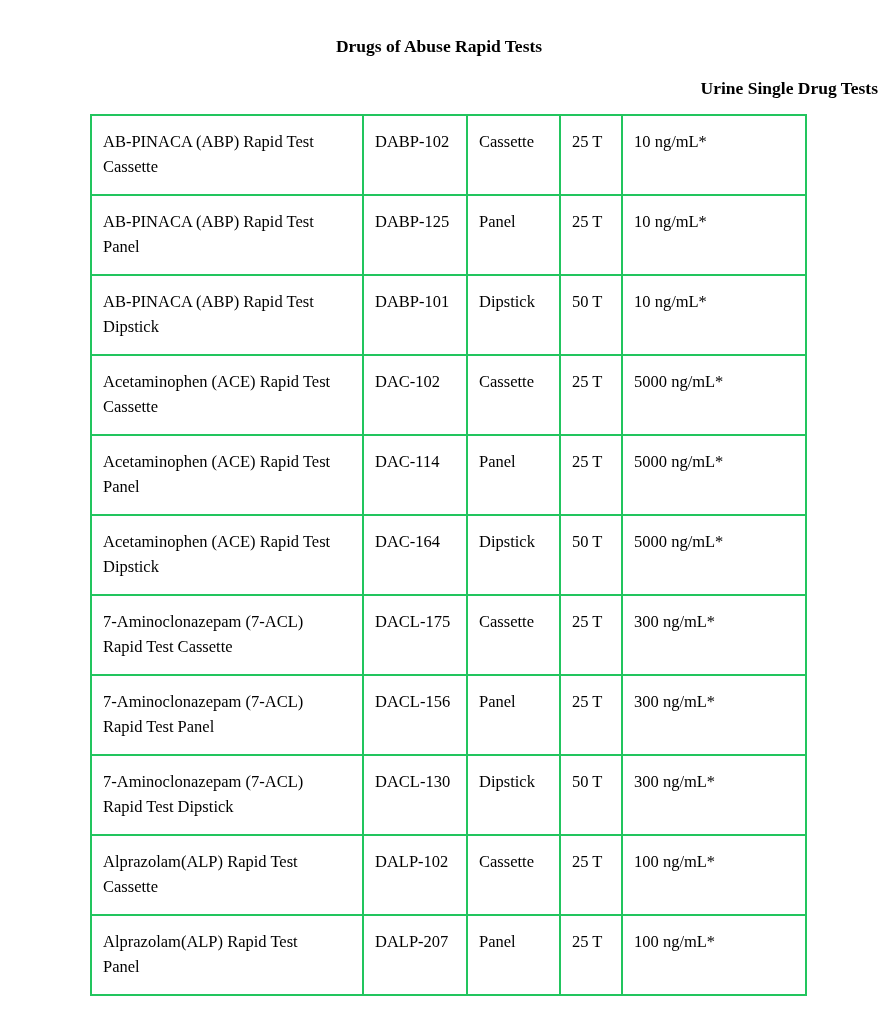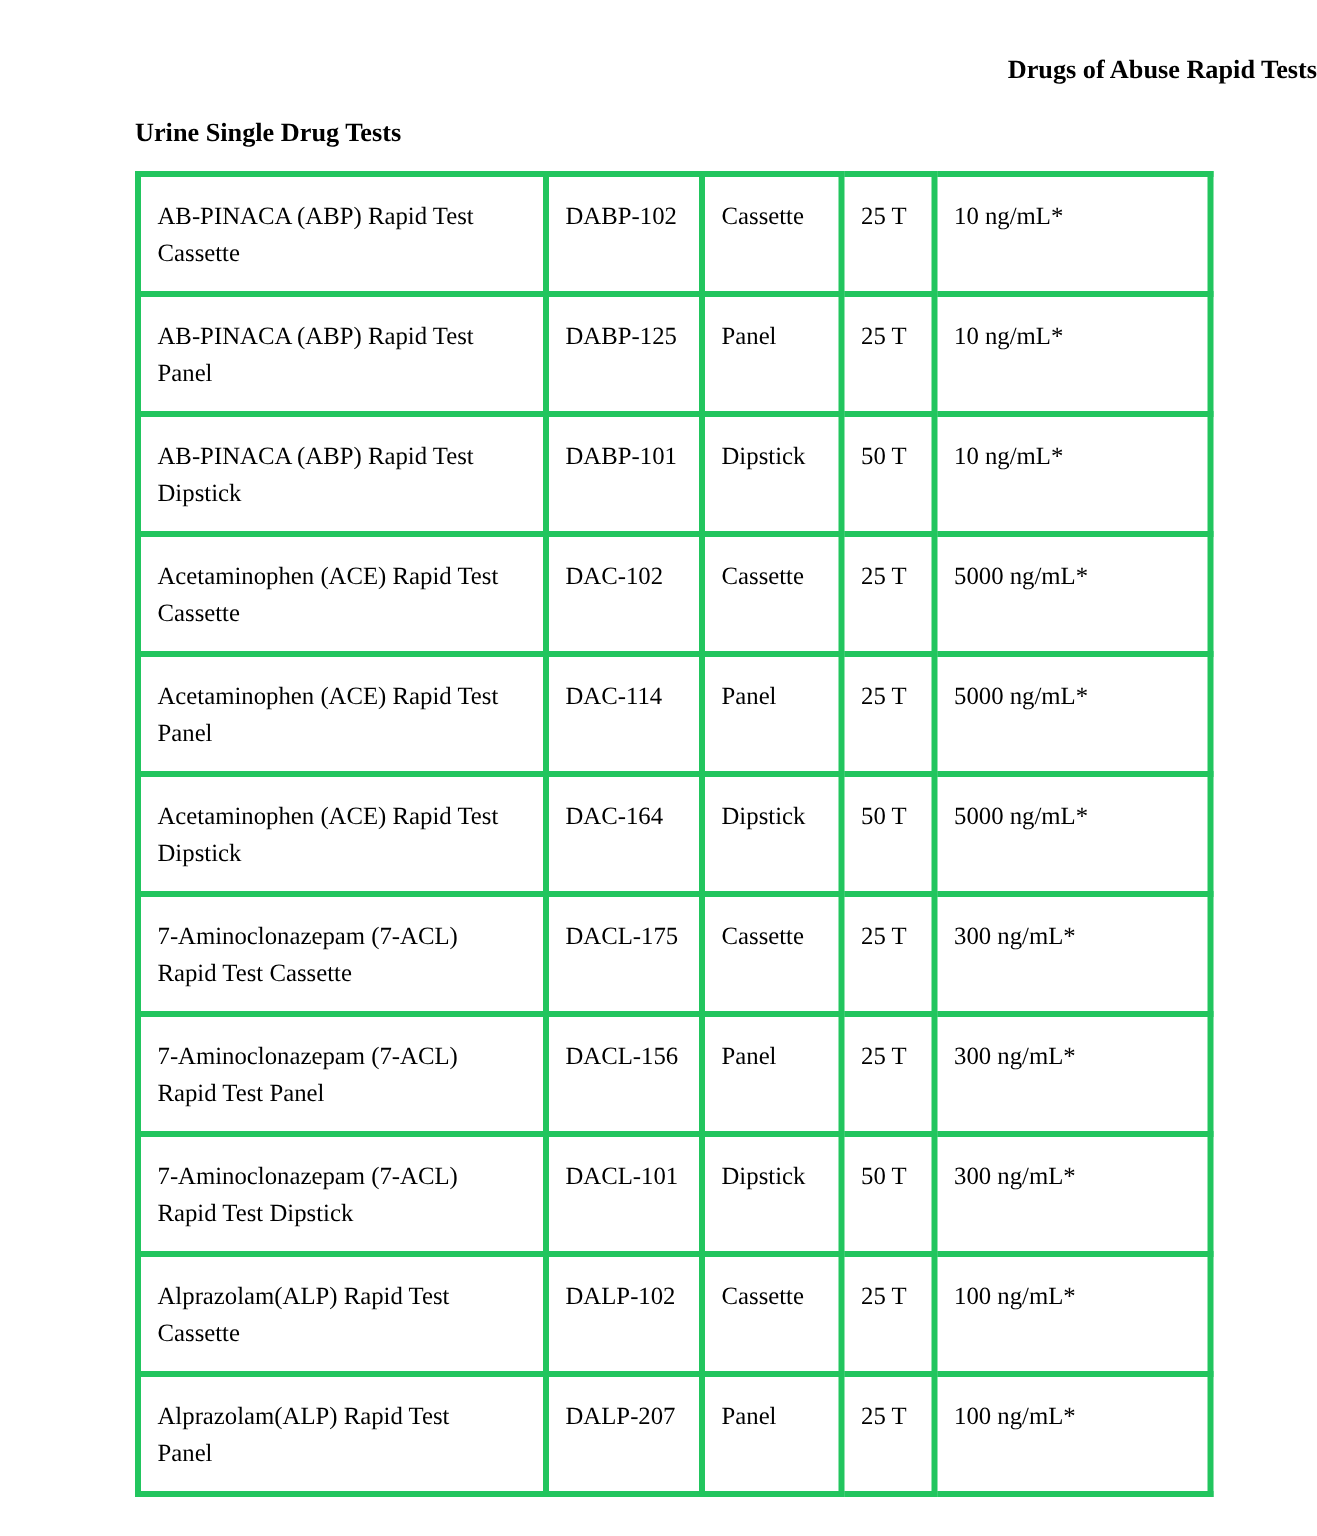--- a/index.html
+++ b/index.html
@@ -9,39 +9,40 @@
   }
   body {
     width: 878px;
     height: 1024px;
     font-family: "Liberation Serif", serif;
     color: #000000;
     overflow: hidden;
   }
   .page-title {
     margin: 35px 0 0 0;
-    text-align: right;
+    text-align: center;
     font-size: 17.5px;
     font-weight: bold;
     line-height: 22px;
   }
   .section-heading {
     margin: 20px 0 0 90px;
     font-size: 17.5px;
     font-weight: bold;
     line-height: 22px;
+    text-align: right;
   }
   table.products {
     border-collapse: collapse;
     table-layout: fixed;
     width: 715px;
     margin: 15px 0 0 90px;
   }
   table.products td {
-    border: 4px solid #22c55e;
+    border: 2px solid #22c55e;
     vertical-align: top;
     box-sizing: border-box;
     height: 80px;
     padding: 13px 8px 0 11px;
     font-size: 16.5px;
     line-height: 25px;
     white-space: pre-line;
     overflow: hidden;
   }
   col.c-name     { width: 272px; }
@@ -126,21 +127,21 @@
         <td>7-Aminoclonazepam (7-ACL)
 Rapid Test Panel</td>
         <td>DACL-156</td>
         <td>Panel</td>
         <td>25 T</td>
         <td>300 ng/mL*</td>
       </tr>
       <tr>
         <td>7-Aminoclonazepam (7-ACL)
 Rapid Test Dipstick</td>
-        <td>DACL-101</td>
+        <td>DACL-130</td>
         <td>Dipstick</td>
         <td>50 T</td>
         <td>300 ng/mL*</td>
       </tr>
       <tr>
         <td>Alprazolam(ALP) Rapid Test
 Cassette</td>
         <td>DALP-102</td>
         <td>Cassette</td>
         <td>25 T</td>

